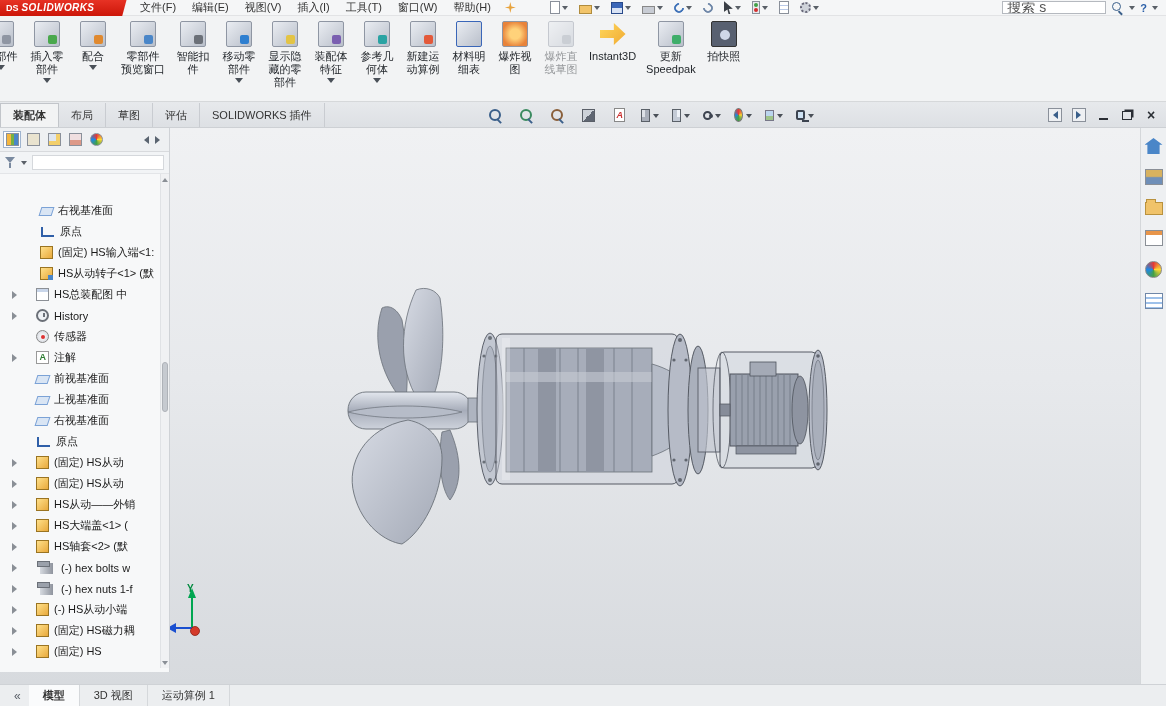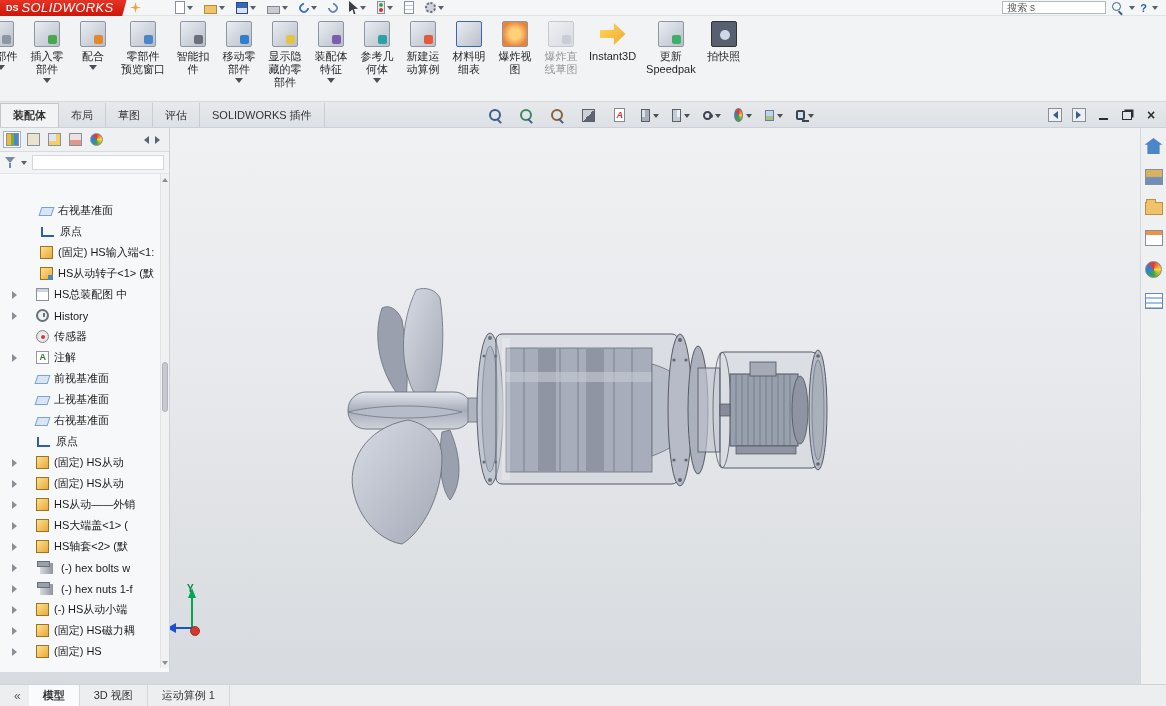--- a/index.html
+++ b/index.html
@@ -3,21 +3,21 @@
 <meta charset="utf-8">
 <style>
   html,body{margin:0;padding:0;background:#9aa0a6;}
   *{box-sizing:border-box;font-family:"Liberation Sans","DejaVu Sans",sans-serif;}
   .app{position:relative;width:1166px;height:706px;overflow:hidden;background:#f2f3f4;}
 
   
   .menubar{position:absolute;top:0;left:0;right:0;height:16px;background:#f5f6f7;border-bottom:1px solid #e2e3e5;display:flex;align-items:center;font-size:11px;color:#333;}
   .logo{height:26px;min-width:128px;background:linear-gradient(#ef3b2d,#c40d00);color:#fff;display:flex;align-items:center;gap:3px;padding:0 14px 0 6px;clip-path:polygon(0 0,100% 0,calc(100% - 7px) 100%,0 100%);}
   .logo .ds{font-weight:bold;font-size:9px;}
-  .logo .sw{font-style:italic;font-weight:normal;font-size:13px;letter-spacing:.4px;}
+  .logo .sw{font-style:italic;font-weight:bold;font-size:10px;letter-spacing:.4px;}
   .menus{display:flex;gap:16px;padding:0 12px;}
   .mitem{cursor:default;white-space:nowrap;}
   .pin{width:11px;height:11px;background:#e8a33d;clip-path:polygon(50% 0,60% 40%,100% 50%,60% 60%,50% 100%,40% 60%,0 50%,40% 40%);margin-left:2px;}
   .qwrap{display:flex;gap:11px;margin-left:34px;align-items:center;}
   .qicon{display:flex;align-items:center;height:15px;}
   .qi{position:relative;display:inline-block;}
   .qdd{display:none;width:0;height:0;border:3px solid transparent;border-top:4px solid #5a6068;margin-left:2px;margin-top:4px;}
   .qicon.has-dd .qdd{display:inline-block;}
   .qicon[data-icon="doc"] .qi{width:10px;height:13px;background:#fff;border:1px solid #8a909a;}
   .qicon[data-icon="folder"] .qi{width:13px;height:9px;background:#f2c46a;border:1px solid #b08c3e;margin-top:3px;}
@@ -25,21 +25,21 @@
   .qicon[data-icon="print"] .qi{width:13px;height:8px;background:#c8ccd4;border:1px solid #888;margin-top:4px;}
   .qicon[data-icon="undo"] .qi{width:10px;height:10px;border:2px solid #3f72b8;border-top-color:transparent;border-radius:50%;transform:rotate(45deg);}
   .qicon[data-icon="redo"] .qi{width:10px;height:10px;border:2px solid #6f87a8;border-top-color:transparent;border-radius:50%;transform:rotate(-45deg);}
   .qicon[data-icon="cursor"] .qi{width:9px;height:13px;background:#3a3f46;clip-path:polygon(0 0,100% 60%,55% 62%,72% 100%,52% 100%,40% 66%,0 84%);}
   .qicon[data-icon="rebuild"] .qi{width:8px;height:13px;background:#e9ebee;border:1px solid #8a909a;}
   .qicon[data-icon="rebuild"] .qi::before{content:"";position:absolute;left:1px;top:1px;width:4px;height:4px;border-radius:50%;background:#43a047;}
   .qicon[data-icon="rebuild"] .qi::after{content:"";position:absolute;left:1px;bottom:1px;width:4px;height:4px;border-radius:50%;background:#d32f2f;}
   .qicon[data-icon="props"] .qi{width:10px;height:13px;background:repeating-linear-gradient(#fff 0 3px,#b9c9e8 3px 4px);border:1px solid #8a909a;}
   .qicon[data-icon="gear"] .qi{width:11px;height:11px;border:2px dotted #667;border-radius:50%;background:#cfd3da;}
   .search{margin-left:auto;display:flex;align-items:center;gap:5px;padding-right:8px;}
-  .search input{width:104px;height:13px;font-size:10px;border:1px solid #b5b9bf;background:#fff;color:#555;padding:0 4px;}
+  .search input{width:104px;height:13px;font-size:14px;border:1px solid #b5b9bf;background:#fff;color:#555;padding:0 4px;}
   .s-mag{position:relative;width:13px;height:13px;}
   .s-mag::before{content:"";position:absolute;left:1px;top:1px;width:7px;height:7px;border:1.5px solid #3a5f8a;border-radius:50%;}
   .s-mag::after{content:"";position:absolute;right:1px;bottom:1px;width:5px;height:1.5px;background:#3a5f8a;transform:rotate(45deg);}
   .s-help{font-weight:bold;color:#2b5fa8;font-size:11px;}
   .s-dd{width:0;height:0;border:3px solid transparent;border-top:4px solid #5a6068;margin-top:4px;}
 
   
   .ribbon{position:absolute;top:16px;left:0;right:0;height:86px;background:#f2f3f4;border-bottom:1px solid #d6d8da;display:flex;align-items:flex-start;overflow:hidden;}
   .rbtn{min-width:46px;padding:3px 5px 0;display:flex;flex-direction:column;align-items:center;font-size:11px;line-height:13px;color:#1f2328;text-align:center;cursor:default;}
   .rbtn.clipped{margin-left:-22px;}
@@ -177,20 +177,30 @@
 </head>
 <body>
 
 <div class="app">
 
   <div class="menubar">
     <div class="logo">
       <span class="ds">DS</span>
       <span class="sw">SOLIDWORKS</span>
     </div>
+    <div class="menus">
+
+    <span class="mitem">文件(F)</span>
+        <span class="mitem">编辑(E)</span>
+        <span class="mitem">视图(V)</span>
+        <span class="mitem">插入(I)</span>
+        <span class="mitem">工具(T)</span>
+        <span class="mitem">窗口(W)</span>
+        <span class="mitem">帮助(H)</span>
+      </div>
     <span class="pin"></span>
     <div class="qwrap">
 
     <span class="qicon has-dd" data-icon="doc">
           <i class="qi"></i>
           <i class="qdd"></i>
         </span>
         <span class="qicon has-dd" data-icon="folder">
           <i class="qi"></i>
           <i class="qdd"></i>

